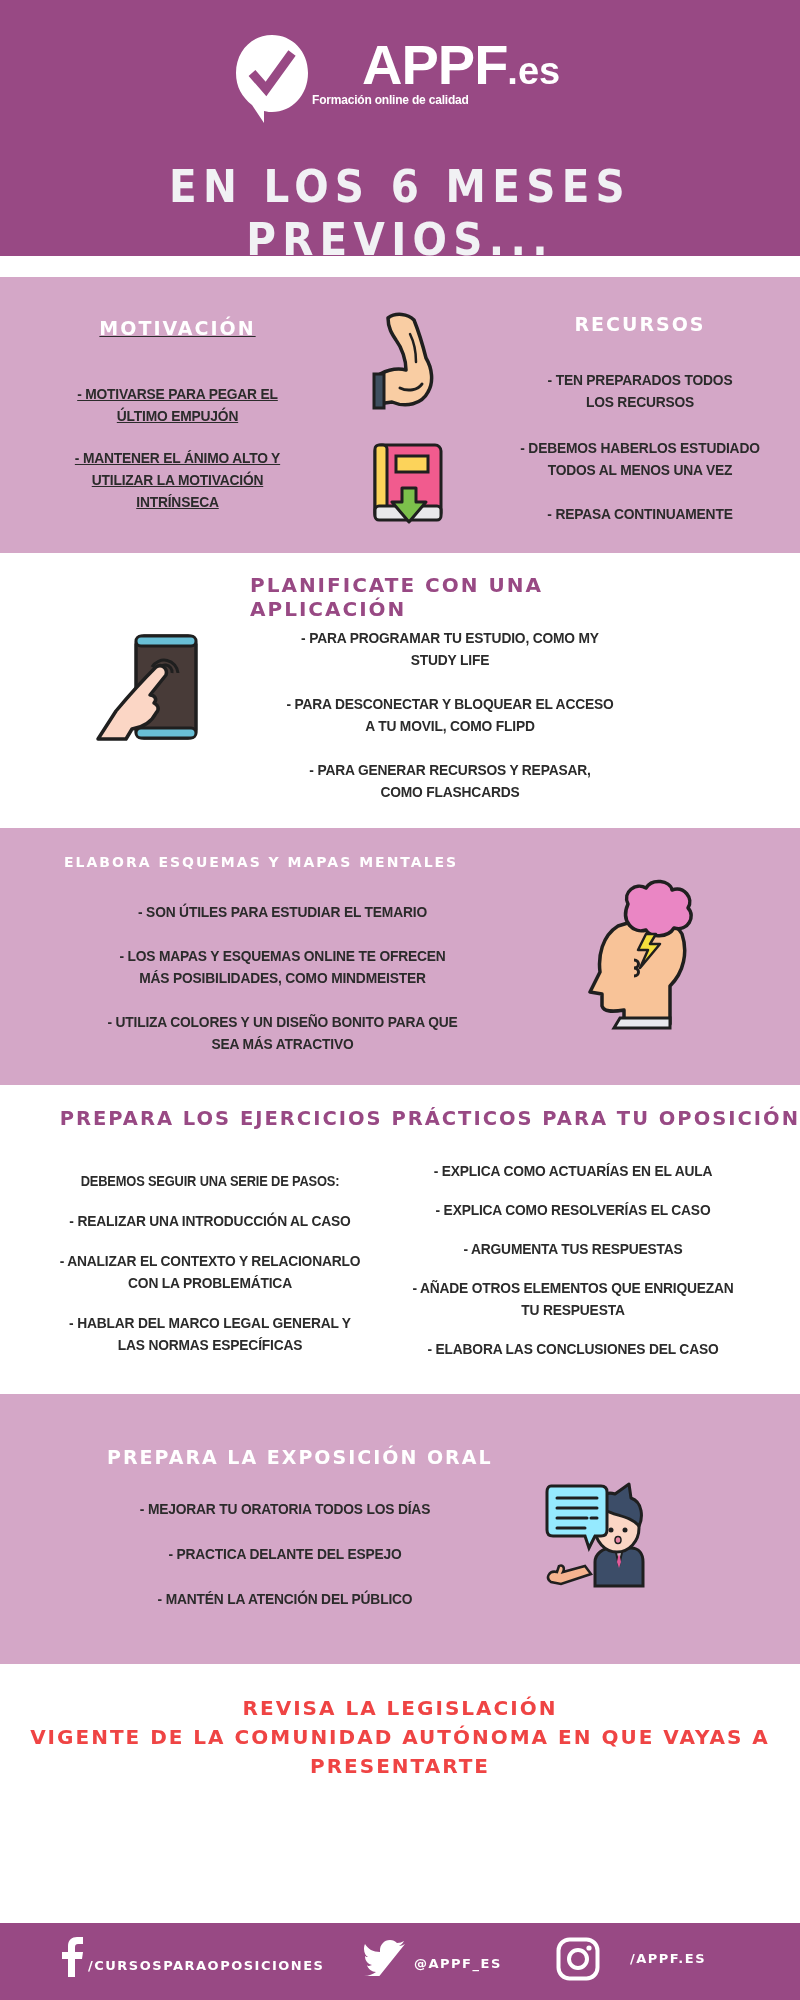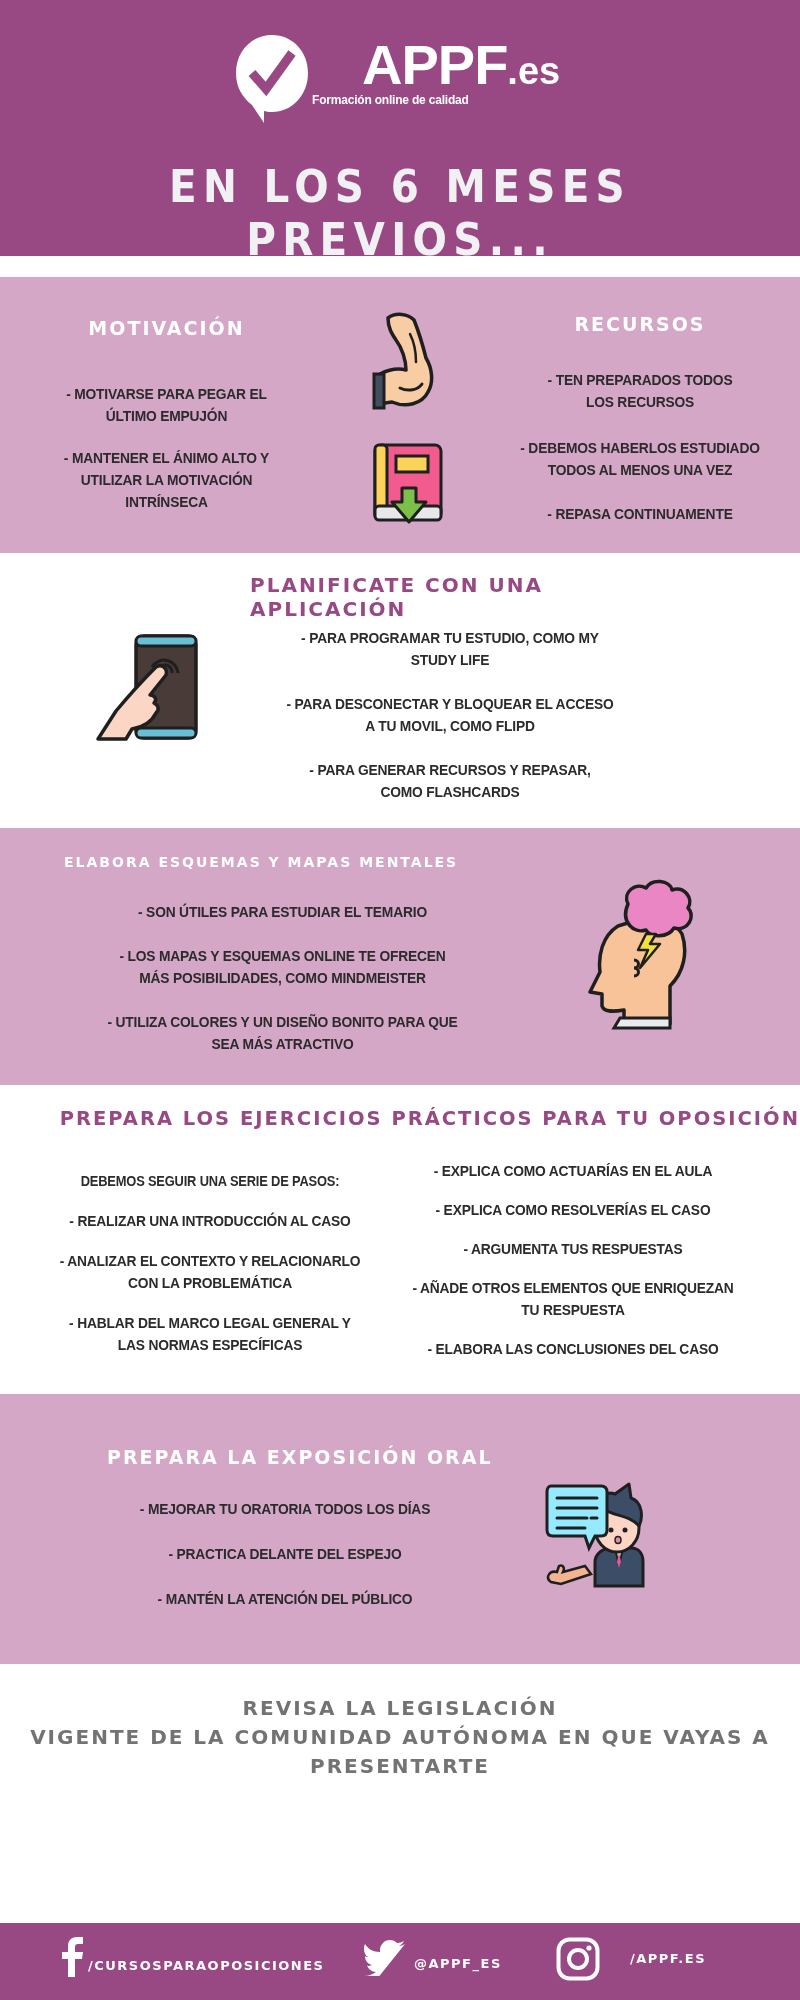--- a/index.html
+++ b/index.html
@@ -20,21 +20,21 @@
   .logo-mark { position: absolute; left: 0; top: 0; width: 76px; height: 92px; }
   .logo-name { position: absolute; left: 94px; top: 4px; color: #fff; font-family: "Liberation Sans", sans-serif; font-weight: bold; font-size: 56px; line-height: 56px; letter-spacing: -1px; margin-left: 34px; }
   .logo-name .tld { font-size: 38px; letter-spacing: 0; }
   .logo-tag { position: absolute; left: 78px; top: 60px; color: #fff; font-family: "Liberation Sans", sans-serif; font-weight: bold; font-size: 12px; letter-spacing: -0.2px; }
   .main-title { position: absolute; left: 0; width: 800px; top: 160px; text-align: center; color: #f1f1f4; font-family: "DejaVu Sans", sans-serif; font-weight: bold; font-size: 45px; letter-spacing: 7px; transform: scaleX(0.9); }
 
   
   #sec-motivacion { top: 277px; height: 276px; }
   .h-white { color: #ffffff; font-size: 19px; }
   .h-purple { color: #984984; font-size: 20px; }
-  .h-dark { color: #737373; font-size: 20px; }
+  .h-dark { color: #ef4444; font-size: 20px; }
 
   .col { position: absolute; text-align: center; }
   .item { margin-bottom: 22px; }
 
   
   .icon-box { position: absolute; }
   svg { display: block; }
 
   
   #footer { top: 1923px; height: 77px; }
@@ -50,21 +50,21 @@
       <path d="M38 2 C18 2 2 18 2 40 C2 54 8 64 18 72 L30 90 L30 78 C34 79 36 79 38 79 C58 79 74 62 74 40 C74 18 58 2 38 2 Z" fill="#ffffff"></path>
       <path d="M18 40 L32 56 L58 20" fill="none" stroke="#984984" stroke-width="9" stroke-linejoin="miter"></path>
     </svg>
     <div class="logo-name"><span>APPF</span><span class="tld">.es</span></div>
     <div class="logo-tag">Formación online de calidad</div>
   </div>
   <div class="main-title">EN LOS 6 MESES PREVIOS...</div>
 </div>
 
 <div class="section pink" id="sec-motivacion">
-  <div class="col" style="left:44px; width:245px; top:40px;">
+  <div class="col" style="left:55px; width:245px; top:40px;text-decoration:underline;">
     <div class="heading h-white" style="margin-bottom:44px;">MOTIVACIÓN</div>
     <div class="body-text item" style="margin-bottom:20px;">- MOTIVARSE PARA PEGAR EL ÚLTIMO EMPUJÓN</div>
     <div class="body-text item">- MANTENER EL ÁNIMO ALTO Y UTILIZAR LA MOTIVACIÓN INTRÍNSECA</div>
   </div>
 
   <div class="icon-box" style="left:370px; top:35px;">
     <svg width="76" height="100" viewBox="0 0 76 100">
       <path d="M18 6 C26 0 38 2 44 8 C48 18 52 30 56 46 C62 56 64 70 58 80 C52 92 36 96 22 90 L8 92 L10 62 C18 58 28 56 36 58 C36 48 32 36 26 28 C22 22 18 16 18 6 Z" fill="#f9cda3" stroke="#1f1f1f" stroke-width="3.5" stroke-linejoin="round"></path>
       <path d="M4 62 L14 62 L14 96 L4 96 Z" fill="#3f4f5f" stroke="#1f1f1f" stroke-width="3"></path>
       <path d="M30 76 C38 80 48 78 52 72" fill="none" stroke="#1f1f1f" stroke-width="3" stroke-linecap="round"></path>

